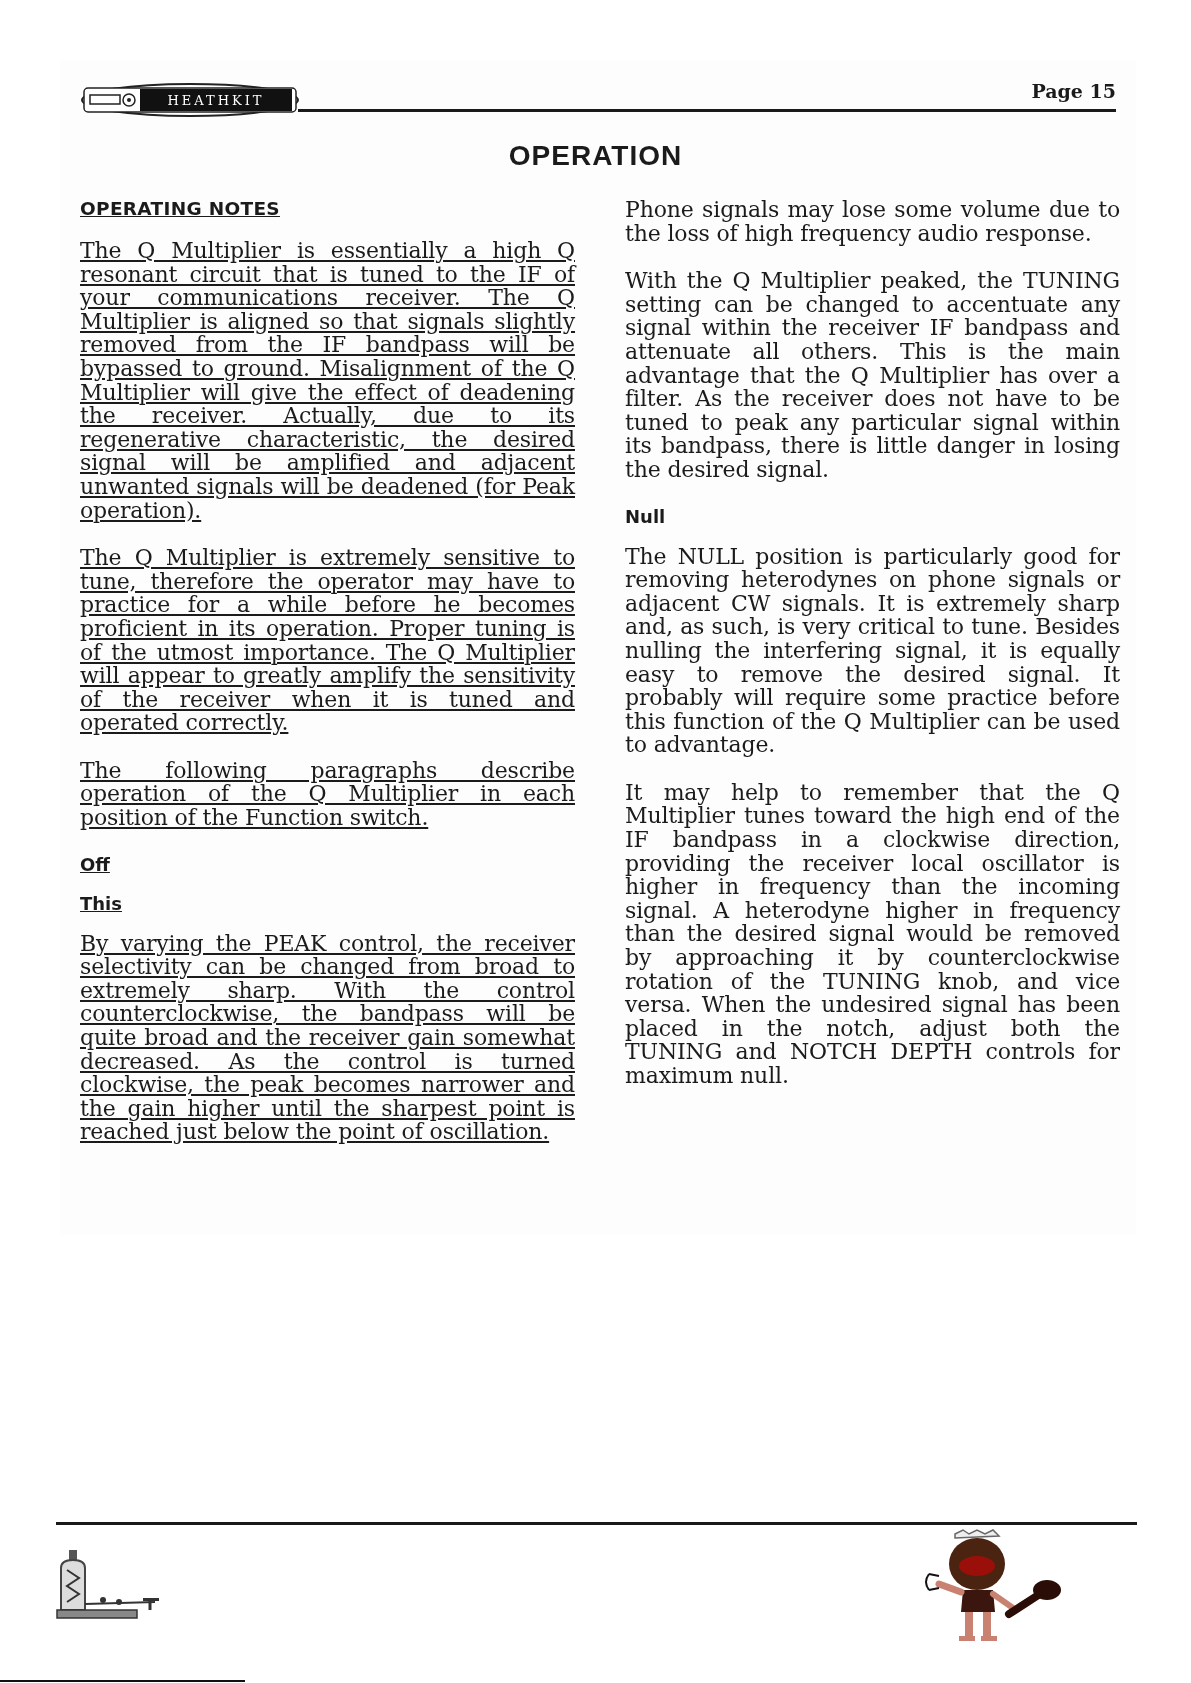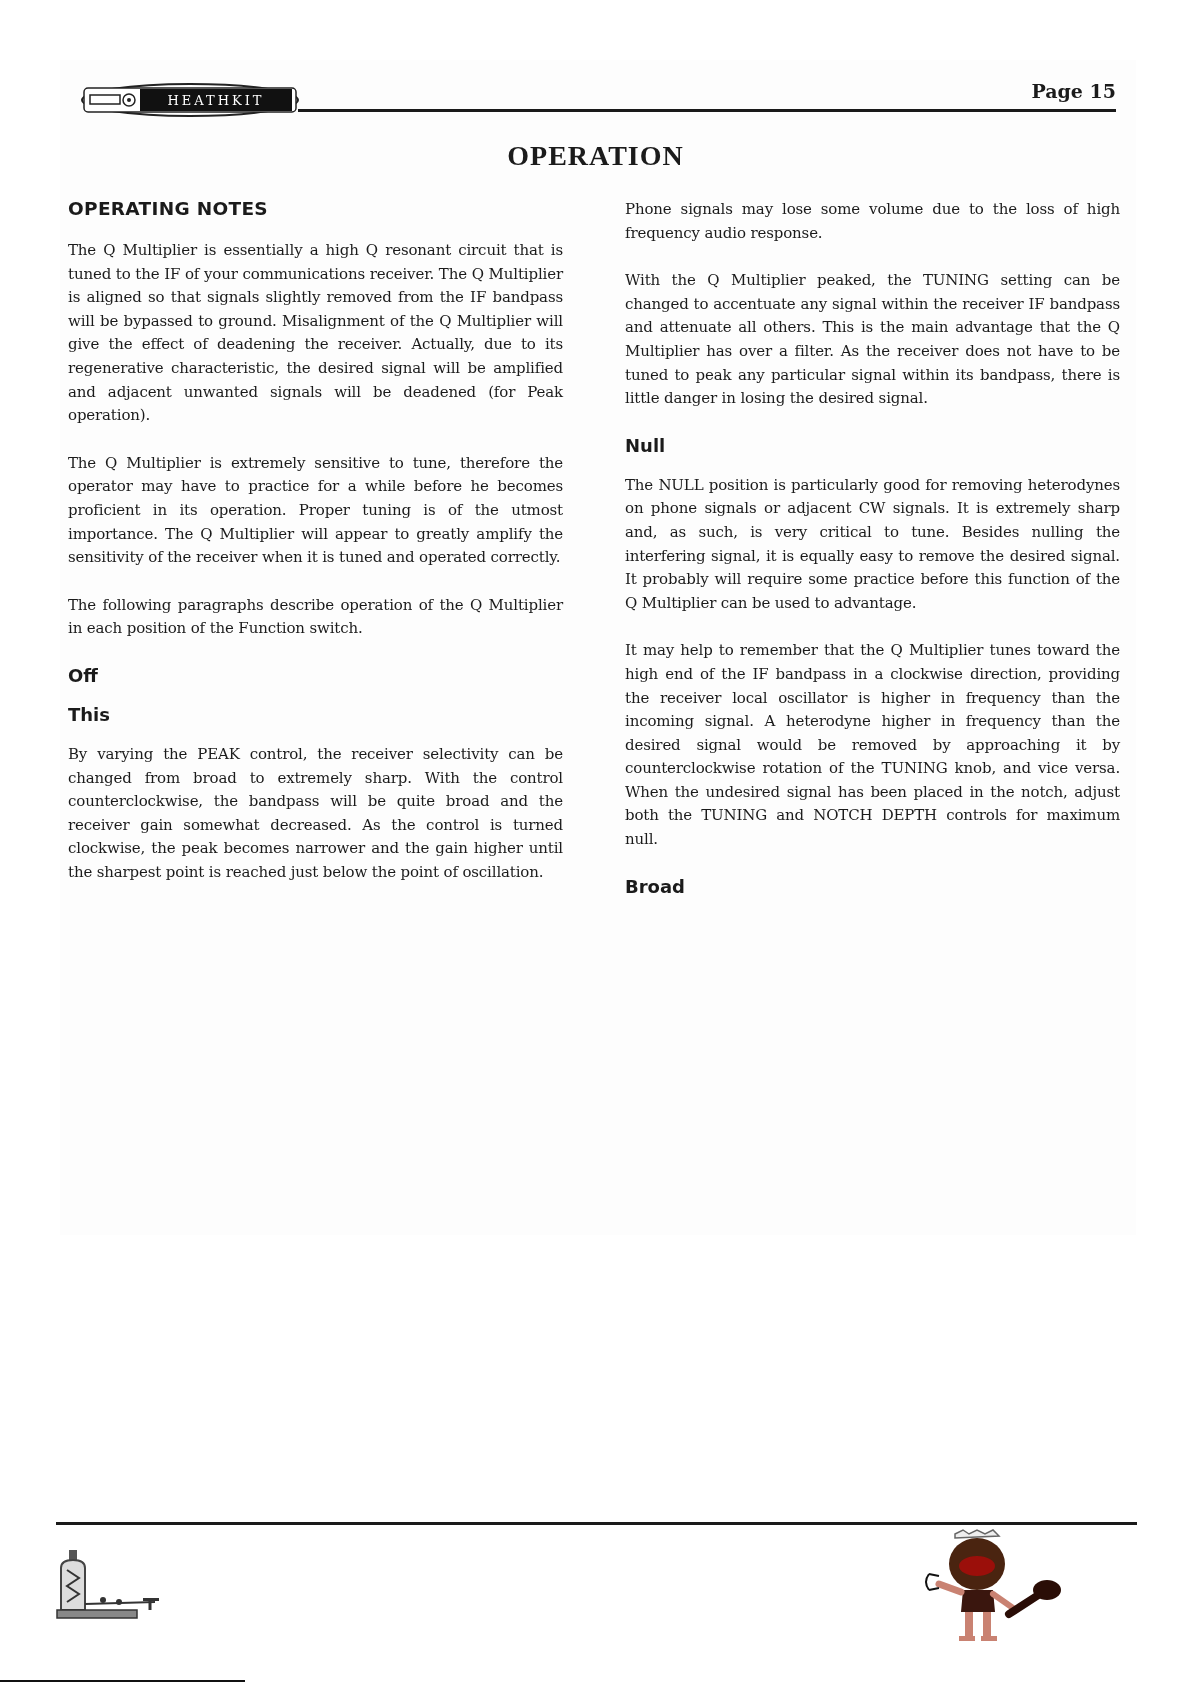--- a/index.html
+++ b/index.html
@@ -3,27 +3,27 @@
 <meta charset="utf-8">
 <style>
   html, body { margin: 0; padding: 0; background: #ffffff; }
   body { width: 1191px; height: 1683px; position: relative; overflow: hidden;
          font-family: "DejaVu Serif", serif; color: #1b1b1b; }
   .scan { position: absolute; left: 60px; top: 60px; width: 1076px; height: 1175px; background: #fdfdfd; }
   .logo { position: absolute; left: 80px; top: 82px; width: 220px; height: 36px; }
   .header-rule { position: absolute; left: 298px; top: 109px; width: 818px; height: 3px; background: #1a1a1a; }
   .page-num { position: absolute; right: 75px; top: 80px; font-size: 19px; font-weight: bold; font-family: "DejaVu Serif", serif; }
   .title { position: absolute; left: 0; width: 100%; top: 140px; text-align: center;
-           font-family: Liberation Serif, serif; font-weight: bold; font-size: 28px; letter-spacing: 1px; }
+           font-family: Liberation Sans, sans-serif; font-weight: bold; font-size: 28px; letter-spacing: 1px; }
   .col { position: absolute; top: 198px; width: 495px; }
-  .col-left { left: 68px; }
+  .col-left { left: 80px; text-decoration: underline; }
   .col-right { left: 625px; }
   .h2 { font-family: "DejaVu Sans", sans-serif; font-weight: bold; font-size: 18.5px; margin: 0 0 20px 0; letter-spacing: 0.3px; }
   .h3 { font-family: "DejaVu Sans", sans-serif; font-weight: bold; font-size: 18px; margin: 0 0 18px 0; }
-  p { margin: 0 0 24px 0; font-size: 15px; line-height: 23.6px; text-align: justify; letter-spacing: -0.15px; }
+  p { margin: 0 0 24px 0; font-size: 22px; line-height: 23.6px; text-align: justify; letter-spacing: -0.15px; }
   .footer-rule { position: absolute; left: 56px; top: 1522px; width: 1081px; height: 3px; background: #1a1a1a; }
   .footer-left-icon { position: absolute; left: 55px; top: 1548px; width: 110px; height: 80px; }
   .mascot { position: absolute; left: 905px; top: 1528px; width: 160px; height: 120px; }
   .bottom-rule { position: absolute; left: 0; top: 1680px; width: 245px; height: 2px; background: #111; }
 </style>
 </head>
 <body>
 
 <div class="scan"></div>
 
@@ -52,21 +52,20 @@
   <div class="h3">This</div>
   <p>By varying the PEAK control, the receiver selectivity can be changed from broad to extremely sharp. With the control counterclockwise, the bandpass will be quite broad and the receiver gain somewhat decreased. As the control is turned clockwise, the peak becomes narrower and the gain higher until the sharpest point is reached just below the point of oscillation.</p>
 </div>
 
 <div class="col col-right">
   <p>Phone signals may lose some volume due to the loss of high frequency audio response.</p>
   <p>With the Q Multiplier peaked, the TUNING setting can be changed to accentuate any signal within the receiver IF bandpass and attenuate all others. This is the main advantage that the Q Multiplier has over a filter. As the receiver does not have to be tuned to peak any particular signal within its bandpass, there is little danger in losing the desired signal.</p>
   <div class="h3">Null</div>
   <p>The NULL position is particularly good for removing heterodynes on phone signals or adjacent CW signals. It is extremely sharp and, as such, is very critical to tune. Besides nulling the interfering signal, it is equally easy to remove the desired signal. It probably will require some practice before this function of the Q Multiplier can be used to advantage.</p>
   <p>It may help to remember that the Q Multiplier tunes toward the high end of the IF bandpass in a clockwise direction, providing the receiver local oscillator is higher in frequency than the incoming signal. A heterodyne higher in frequency than the desired signal would be removed by approaching it by counterclockwise rotation of the TUNING knob, and vice versa. When the undesired signal has been placed in the notch, adjust both the TUNING and NOTCH DEPTH controls for maximum null.</p>
-  <div class="h3">Broad</div>
 </div>
 
 <div class="footer-rule"></div>
 
 <svg class="footer-left-icon" viewBox="0 0 110 80">
   <rect x="14" y="2" width="8" height="10" fill="#555"></rect>
   <path d="M6,20 Q6,12 18,12 Q30,12 30,20 L30,62 L6,62 Z" fill="#ddd" stroke="#444" stroke-width="2"></path>
   <path d="M12,22 L24,30 L12,38 L24,46 L12,54" fill="none" stroke="#333" stroke-width="2"></path>
   <rect x="2" y="62" width="80" height="8" fill="#888" stroke="#333" stroke-width="1.5"></rect>
   <line x1="30" y1="56" x2="100" y2="54" stroke="#333" stroke-width="2"></line>

